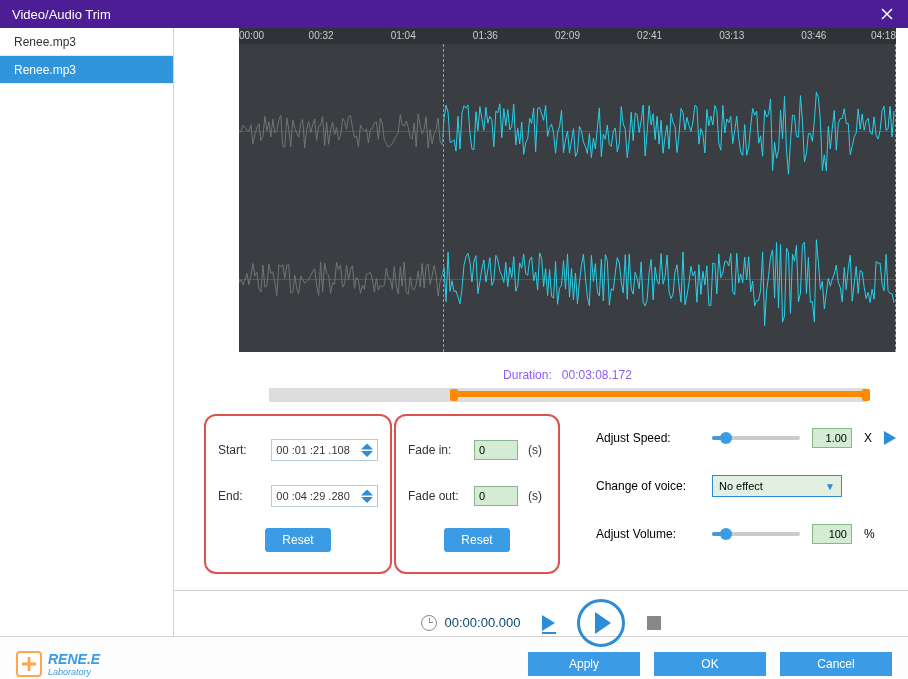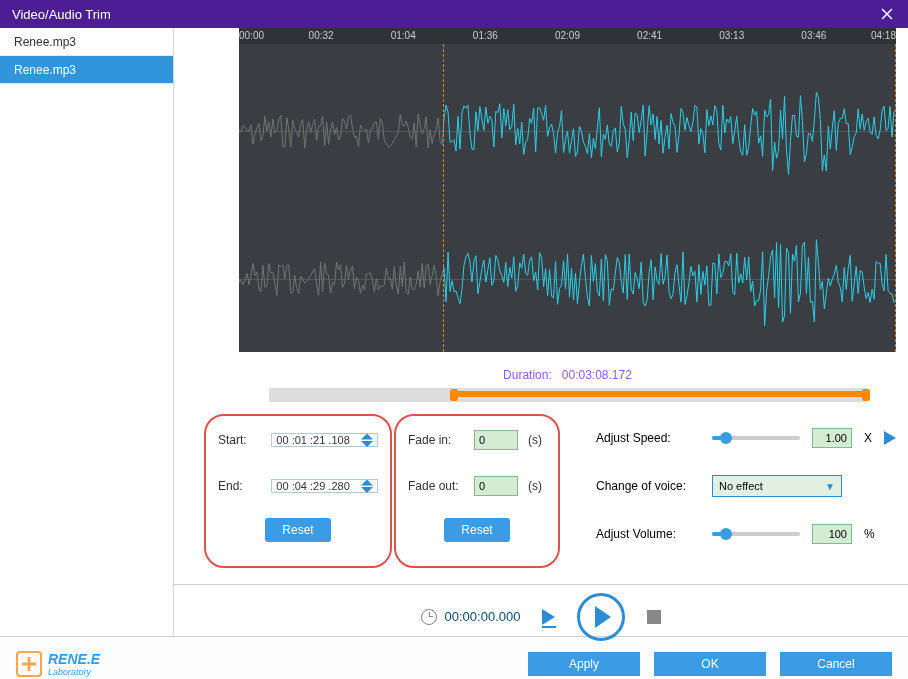--- a/index.html
+++ b/index.html
@@ -27,29 +27,29 @@
 
   .trim-over { position:absolute; top:0; bottom:0; background: rgba(255,255,255,0.00); border-left:1px dashed #ff8800; border-right:1px dashed #ff8800;}
   
   .durrow { text-align:center; font-size:12px; color:#8b5cf6; margin-top:16px; }
 
   .selbar { margin: 6px 30px 0 30px; height: 14px; position: relative; background:#ddd;}
   .selbar .range { position:absolute; top:3px; height:6px; background:#ff8a00;}
   .handle { position:absolute; top:1px; width:8px; height:12px; background:#ff8a00; border-radius:2px; cursor:ew-resize;}
 
   .panels { display:flex; margin:12px 12px 0 30px; gap:26px;}
-  .box { border:2px solid #d9534f; border-radius:20px; padding:10px 12px; }
+  .box { border:2px solid #d9534f; border-radius:12px; padding:20px 12px; }
   .box.half1 { width:188px; }
   .box.half2 { width:166px; }
   .noborderbox { padding:10px 0 0 10px; flex:1; }
 
   .frow { display:flex; align-items:center; height:28px; margin-bottom:18px; font-size:12px; color:#333; gap:10px;}
   .frow:last-child{ margin-bottom:0;}
   .lbl { width:44px; }
-  .timein { width:108px; height:14px; border:1px solid #b5c8d6; background:#fff; display:flex; align-items:center; padding:0 4px; font-size:11px; justify-content:space-between;}
+  .timein { width:108px; height:22px; border:1px solid #b5c8d6; background:#fff; display:flex; align-items:center; padding:0 4px; font-size:11px; justify-content:space-between;}
   .spin { width:12px; display:flex; flex-direction:column; gap:1px;}
   .spin div{height:6px;background:#2c8dd6;clip-path:polygon(50% 0,100% 100%,0 100%);}
   .spin div.dn{transform:rotate(180deg);}
   .numin { width:44px; height:20px; border:1px solid #8bb58b; background:#d4ecd4; font-size:11px; padding:0 4px; }
   .suffix { font-size:12px; }
 
   .resetbtn { display:block; margin:12px auto 0; width:66px; height:24px; background:#3b9be4; color:#fff; border:none; border-radius:3px; font-size:12px; cursor:pointer;}
 
   .rrow { display:flex; align-items:center; height:28px; margin-bottom:20px; font-size:12px; gap:12px;}
   .rlbl { width:104px; }

